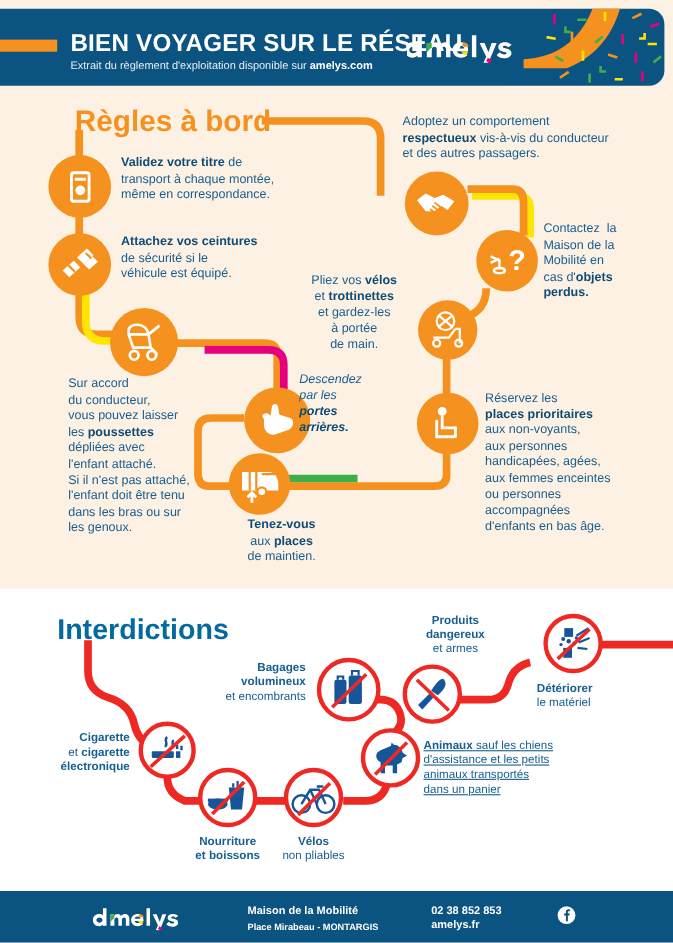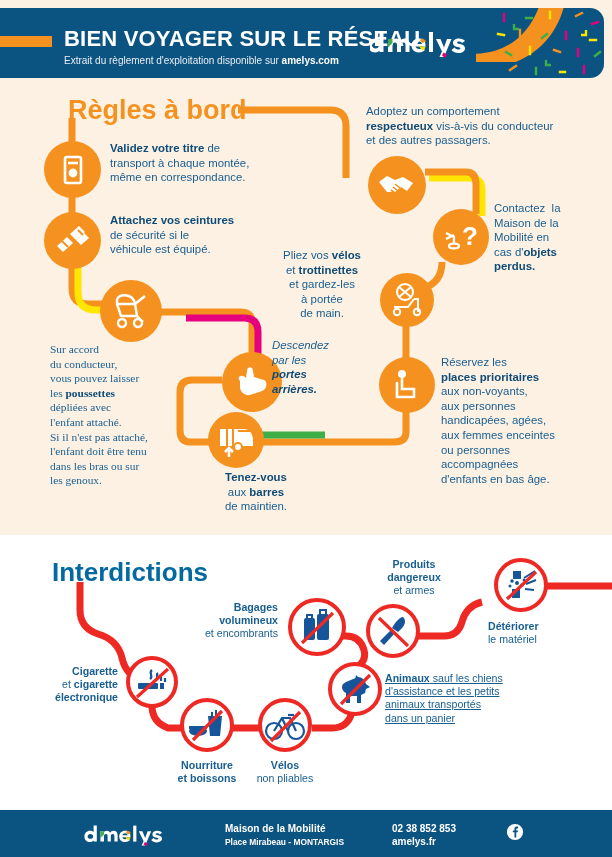--- a/index.html
+++ b/index.html
@@ -288,40 +288,40 @@
         </g>
       </svg>
   </div>
 
   <div class="tx" style="left:110px;top:141px;width:190px;">
     <b>Validez votre titre</b> de<br>transport à chaque montée,<br>même en correspondance.
   </div>
   <div class="tx" style="left:110px;top:213px;width:190px;">
     <b>Attachez vos ceintures</b><br>de sécurité si le<br>véhicule est équipé.
   </div>
-  <div class="tx" style="left:50px;top:342px;width:190px;font-family:Liberation Serif, serif;">
+  <div class="tx" style="left:62px;top:342px;width:190px;">
     Sur accord<br>du conducteur,<br>vous pouvez laisser<br>les <b>poussettes</b><br>dépliées avec<br>l'enfant attaché.<br>Si il n'est pas attaché,<br>l'enfant doit être tenu<br>dans les bras ou sur<br>les genoux.
   </div>
   <div class="tx" style="left:366px;top:104px;width:236px;">
     Adoptez un comportement<br><b>respectueux</b> vis-à-vis du conducteur<br>et des autres passagers.
   </div>
   <div class="tx" style="left:494px;top:201px;width:112px;">
     Contactez&nbsp; la<br>Maison de la<br>Mobilité en<br>cas d'<b>objets</b><br><b>perdus.</b>
   </div>
   <div class="tx r" style="left:270px;top:248px;width:104px;">
     Pliez vos <b>vélos</b><br>et <b>trottinettes</b><br>et gardez-les<br>à portée<br>de main.
   </div>
   <div class="tx" style="left:272px;top:338px;width:100px;font-style:italic;">
     Descendez<br>par les<br><b>portes</b><br><b>arrières.</b>
   </div>
   <div class="tx" style="left:441px;top:355px;width:168px;">
     Réservez les<br><b>places prioritaires</b><br>aux non-voyants,<br>aux personnes<br>handicapées, agées,<br>aux femmes enceintes<br>ou personnes<br>accompagnées<br>d'enfants en bas âge.
   </div>
   <div class="tx c" style="left:196px;top:470px;width:120px;">
-    <b>Tenez-vous</b><br>aux <b>barres</b><br>de maintien.
+    <b>Tenez-vous</b><br>aux <b>places</b><br>de maintien.
   </div>
 
   <div class="ban" style="left:126px;top:656px;width:52px;height:52px;">
     <svg width="40" height="40" viewBox="0 0 40 40">
       <g fill="#17559b">
           <rect x="6" y="21" width="20" height="6" rx="1"></rect>
           <rect x="28" y="21" width="4" height="6"></rect>
         </g>
       <g fill="none" stroke="#17559b" stroke-width="2.2">
           <path d="M18 17 c 4 -3, -2 -6, 2 -9"></path>

